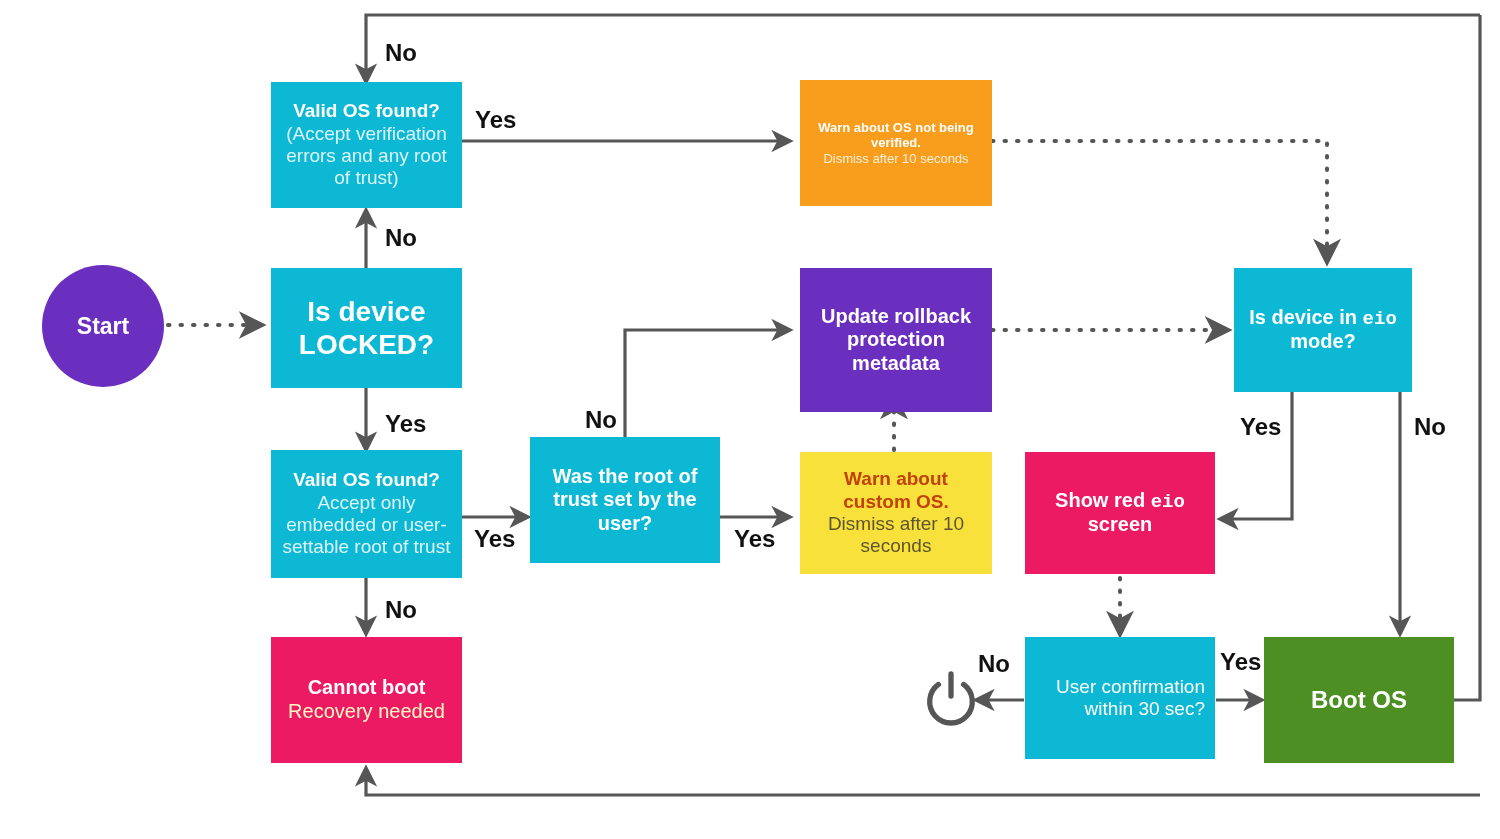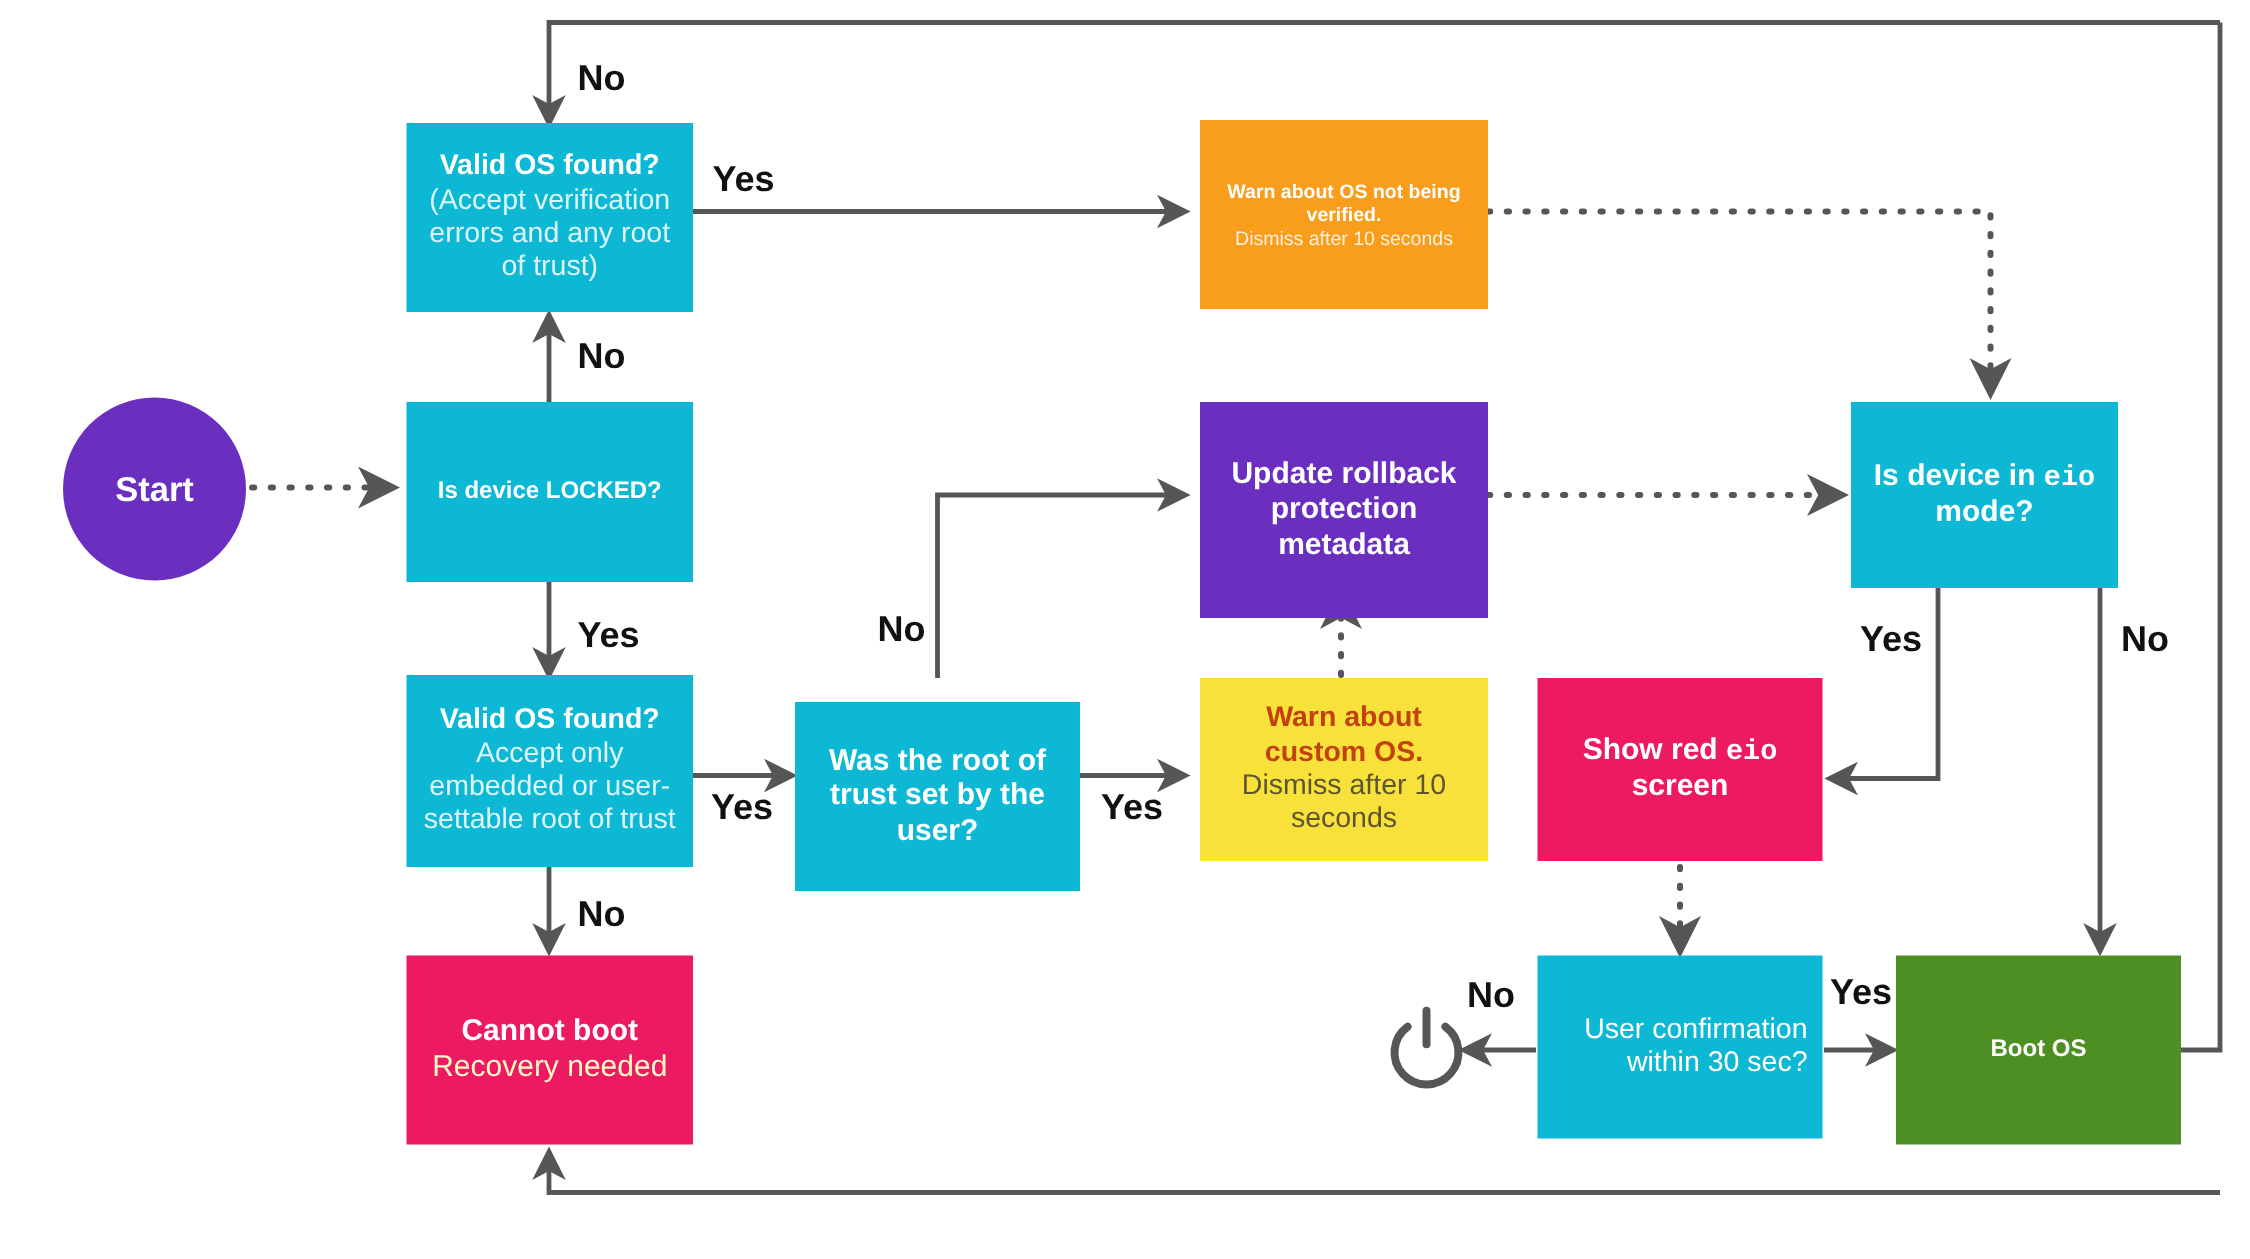--- a/index.html
+++ b/index.html
@@ -97,40 +97,40 @@
   <div class="node n-cyan" style="left:271px;top:82px;width:191px;height:126px;font-size:19px;padding:4px 10px;">
     <span class="t1">Valid OS found?</span>
     <span class="t2">(Accept verification errors and any root of trust)</span>
   </div>
 
   <div class="node n-orange" style="left:800px;top:80px;width:192px;height:126px;font-size:13px;padding:4px 12px;">
     <span class="t1">Warn about OS not being verified.</span>
     <span class="t2">Dismiss after 10 seconds</span>
   </div>
 
-  <div class="node n-cyan" style="left:271px;top:268px;width:191px;height:120px;font-size:16px;padding:16px 10px;">
+  <div class="node n-cyan" style="left:271px;top:268px;width:191px;height:120px;font-size:28px;padding:16px 10px;">
     <span class="t1">Is device LOCKED?</span>
   </div>
 
   <div class="node n-purple" style="left:800px;top:268px;width:192px;height:144px;font-size:20px;padding:4px 12px;">
     <span class="t1">Update rollback protection metadata</span>
   </div>
 
   <div class="node n-cyan" style="left:1234px;top:268px;width:178px;height:124px;font-size:20px;padding:4px 12px;">
     <span class="t1">
       <span>Is device in </span><span class="mono">eio</span><span> mode?</span>
     </span>
   </div>
 
   <div class="node n-cyan" style="left:271px;top:450px;width:191px;height:128px;font-size:19px;padding:4px 10px;">
     <span class="t1">Valid OS found?</span>
     <span class="t2">Accept only embedded or user-settable root of trust</span>
   </div>
 
-  <div class="node n-cyan" style="left:530px;top:468px;width:190px;height:126px;font-size:20px;padding:4px 10px;">
+  <div class="node n-cyan" style="left:530px;top:437px;width:190px;height:126px;font-size:20px;padding:4px 10px;">
     <span class="t1">Was the root of trust set by the user?</span>
   </div>
 
   <div class="node n-yellow" style="left:800px;top:452px;width:192px;height:122px;font-size:19px;padding:4px 12px;">
     <span class="t1">Warn about custom OS.</span>
     <span class="t2">Dismiss after 10 seconds</span>
   </div>
 
   <div class="node n-pink" style="left:1025px;top:452px;width:190px;height:122px;font-size:20px;padding:4px 12px;">
     <span class="t1">
@@ -140,21 +140,21 @@
 
   <div class="node n-pink" style="left:271px;top:637px;width:191px;height:126px;font-size:20px;padding:4px 10px;">
     <span class="t1">Cannot boot</span>
     <span class="t2">Recovery needed</span>
   </div>
 
   <div class="node n-cyan" style="left:1025px;top:637px;width:190px;height:122px;font-size:19px;padding:4px 10px;text-align:right;">
     <span class="t2" style="color:#ffffff;">User confirmation within 30 sec?</span>
   </div>
 
-  <div class="node n-green" style="left:1264px;top:637px;width:190px;height:126px;font-size:16px;padding:4px 0;">
+  <div class="node n-green" style="left:1264px;top:637px;width:190px;height:126px;font-size:24px;padding:4px 0;">
     <span class="t1">Boot OS</span>
   </div>
 
   <div class="pwr" style="left:920px;top:668px;width:62px;height:62px;">
     <svg viewBox="0 0 64 64" width="62" height="62" aria-hidden="true">
       <path d="M19,17 A22,22 0 1 0 45,17" fill="none" stroke="#565656" stroke-width="5.5" stroke-linecap="round"></path>
       <line x1="32" y1="6" x2="32" y2="29" stroke="#565656" stroke-width="5.5" stroke-linecap="round"></line>
     </svg>
   </div>
 

